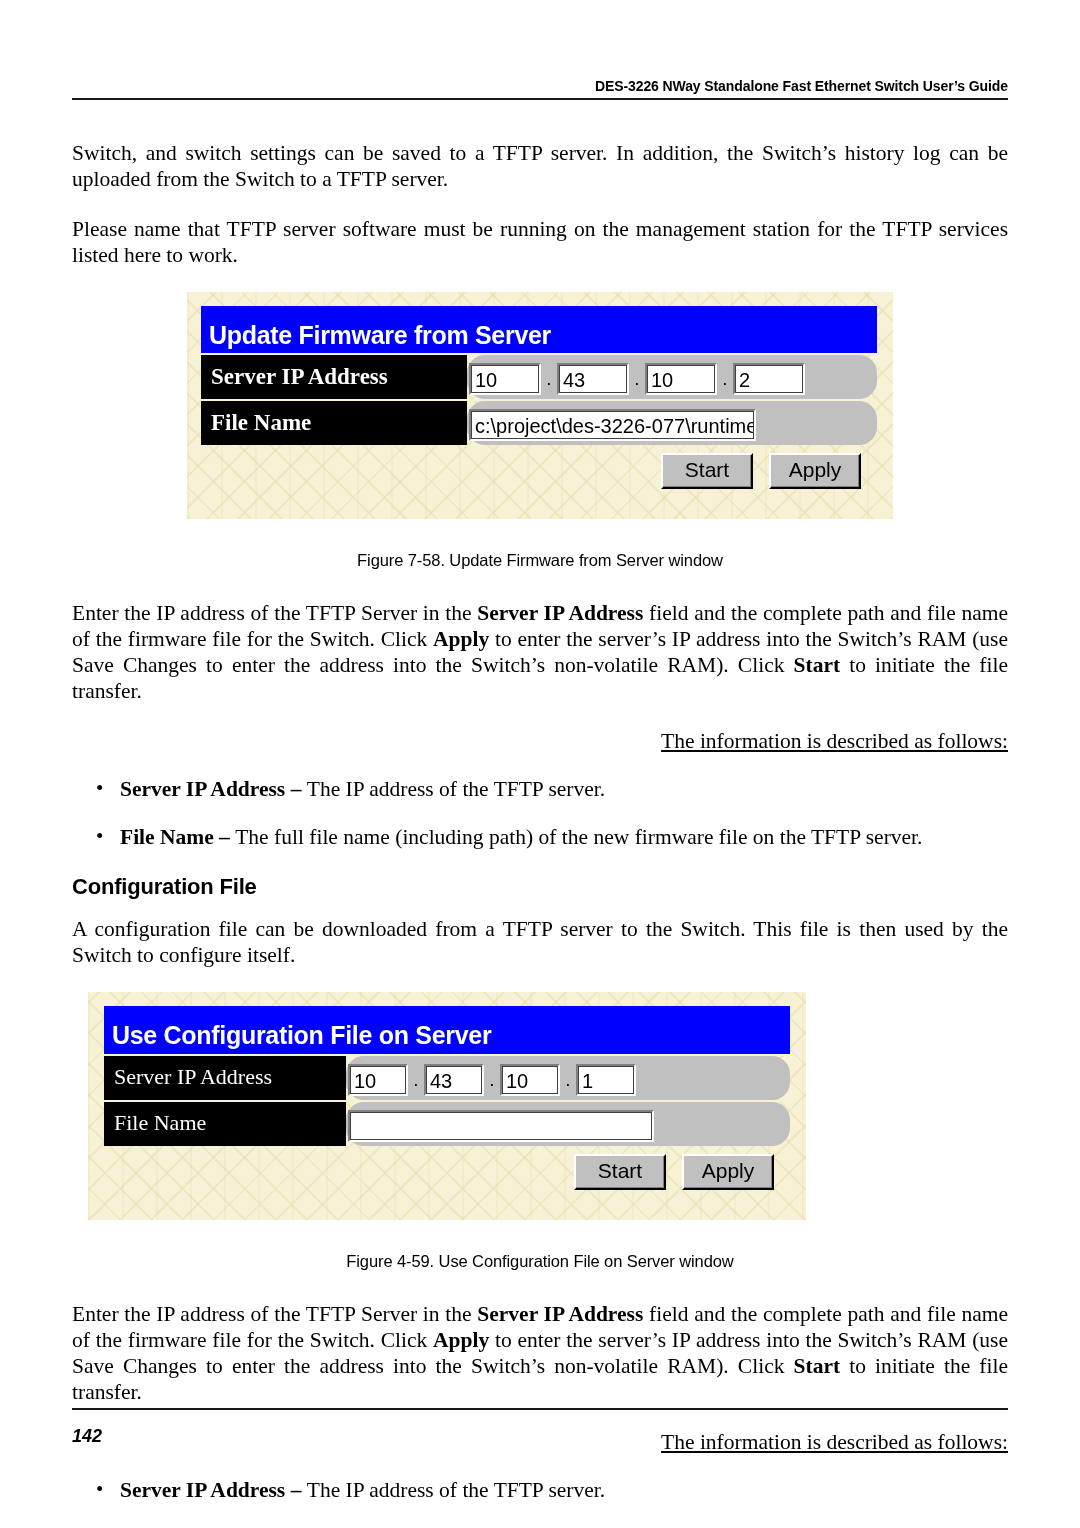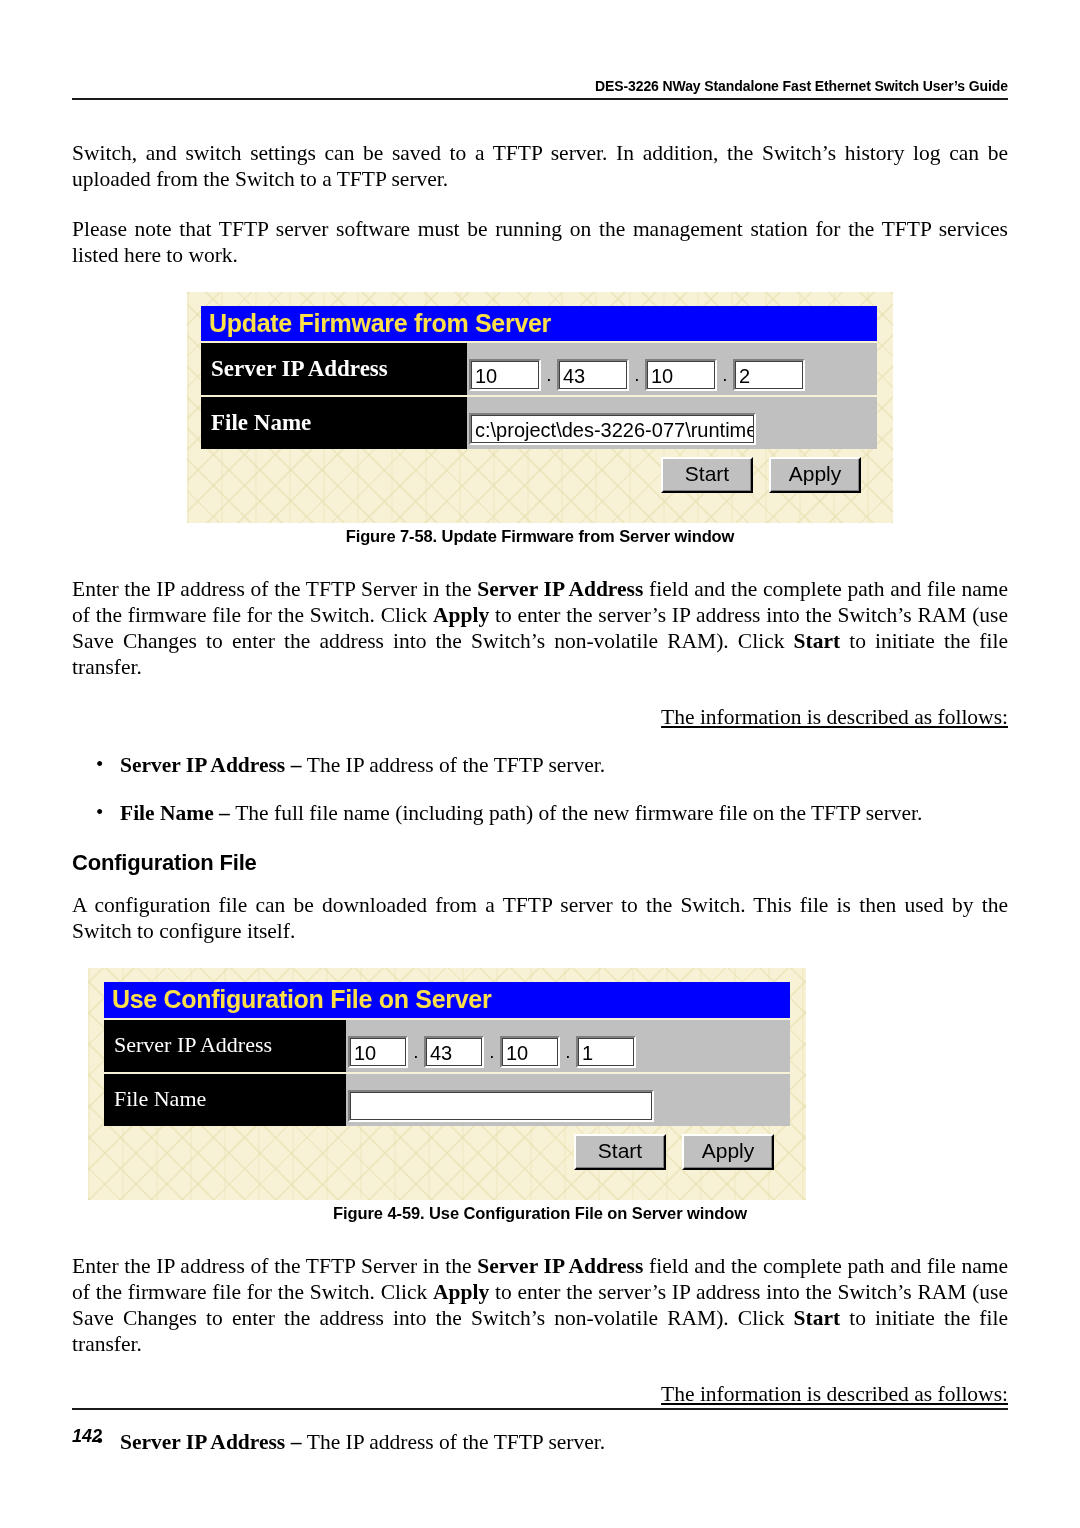--- a/index.html
+++ b/index.html
@@ -84,23 +84,23 @@
     left: 24px;
     top: -1px;
     font-size: 21px;
     line-height: 30px;
   }
   ul.bullets li b { font-weight: bold; }
 
   .fig-caption {
     font-family: "Liberation Sans", "DejaVu Sans", sans-serif;
     font-size: 16.5px;
-    font-weight: bold;
+    font-weight: normal;
     text-align: center;
-    margin: 4px 0 30px 0;
+    margin: 32px 0 30px 0;
     letter-spacing: -0.1px;
   }
 
   
   .footer-area {
     position: absolute;
     left: 72px;
     top: 1408px;
     width: 936px;
   }
@@ -125,26 +125,26 @@
     background-image:
       repeating-linear-gradient(45deg, rgba(232,224,176,0.55) 0 2px, rgba(0,0,0,0) 2px 22px),
       repeating-linear-gradient(-45deg, rgba(232,224,176,0.55) 0 2px, rgba(0,0,0,0) 2px 22px),
       repeating-linear-gradient(90deg, rgba(235,228,185,0.40) 0 2px, rgba(0,0,0,0) 2px 34px);
     box-sizing: border-box;
   }
   .dlg-inner { position: relative; }
 
   .dlg-titlebar {
     background: #0000ff;
-    color: #fde047;
+    color: #ffffff;
     font-family: "Liberation Sans", "DejaVu Sans", sans-serif;
     font-weight: bold;
     font-size: 25px;
     letter-spacing: -0.3px;
-    padding: 4px 0 5px 8px;
+    padding: 16px 0 5px 8px;
     line-height: 1.05;
     white-space: nowrap;
   }
 
   .dlg-row {
     display: flex;
     align-items: stretch;
     border-top: 2px solid #f7f2d6;
   }
   .dlg-label {
@@ -162,21 +162,22 @@
   .dlg-label.thin {
     font-weight: normal;
     font-size: 22px;
   }
   .dlg-field {
     background: #c0c0c0;
     display: flex;
     align-items: center;
     box-sizing: border-box;
     flex: 1 1 auto;
-    padding: 16px 0 4px 2px;
+    padding: 8px 0 4px 2px;
+    border-radius: 18px;
   }
 
   .ip-input {
     background: #ffffff;
     border-top: 2px solid #808080;
     border-left: 2px solid #808080;
     border-right: 2px solid #ffffff;
     border-bottom: 2px solid #ffffff;
     outline: 1px solid #404040;
     outline-offset: -3px;
@@ -248,21 +249,21 @@
 <div class="page">
 
   <div class="header-area">
     <div class="header-title">DES-3226 NWay Standalone Fast Ethernet Switch User’s Guide</div>
     <div class="header-rule"></div>
   </div>
 
   <div class="content">
 
     <p class="body">Switch, and switch settings can be saved to a TFTP server. In addition, the Switch’s history log can be uploaded from the Switch to a TFTP server.</p>
-    <p class="body">Please note that TFTP server software must be running on the management station for the TFTP services listed here to work.</p>
+    <p class="body">Please name that TFTP server software must be running on the management station for the TFTP services listed here to work.</p>
 
 
     <div class="dialog-wrap" style="width:706px; padding:14px 16px 20px 14px; margin-top:6px;">
       <div class="dlg-inner">
         <div class="dlg-titlebar">
           <span>Update Firmware from Server</span>
         </div>
 
         <div class="dlg-row">
           <div class="dlg-label" style="width:266px;">Server IP Address</div>

